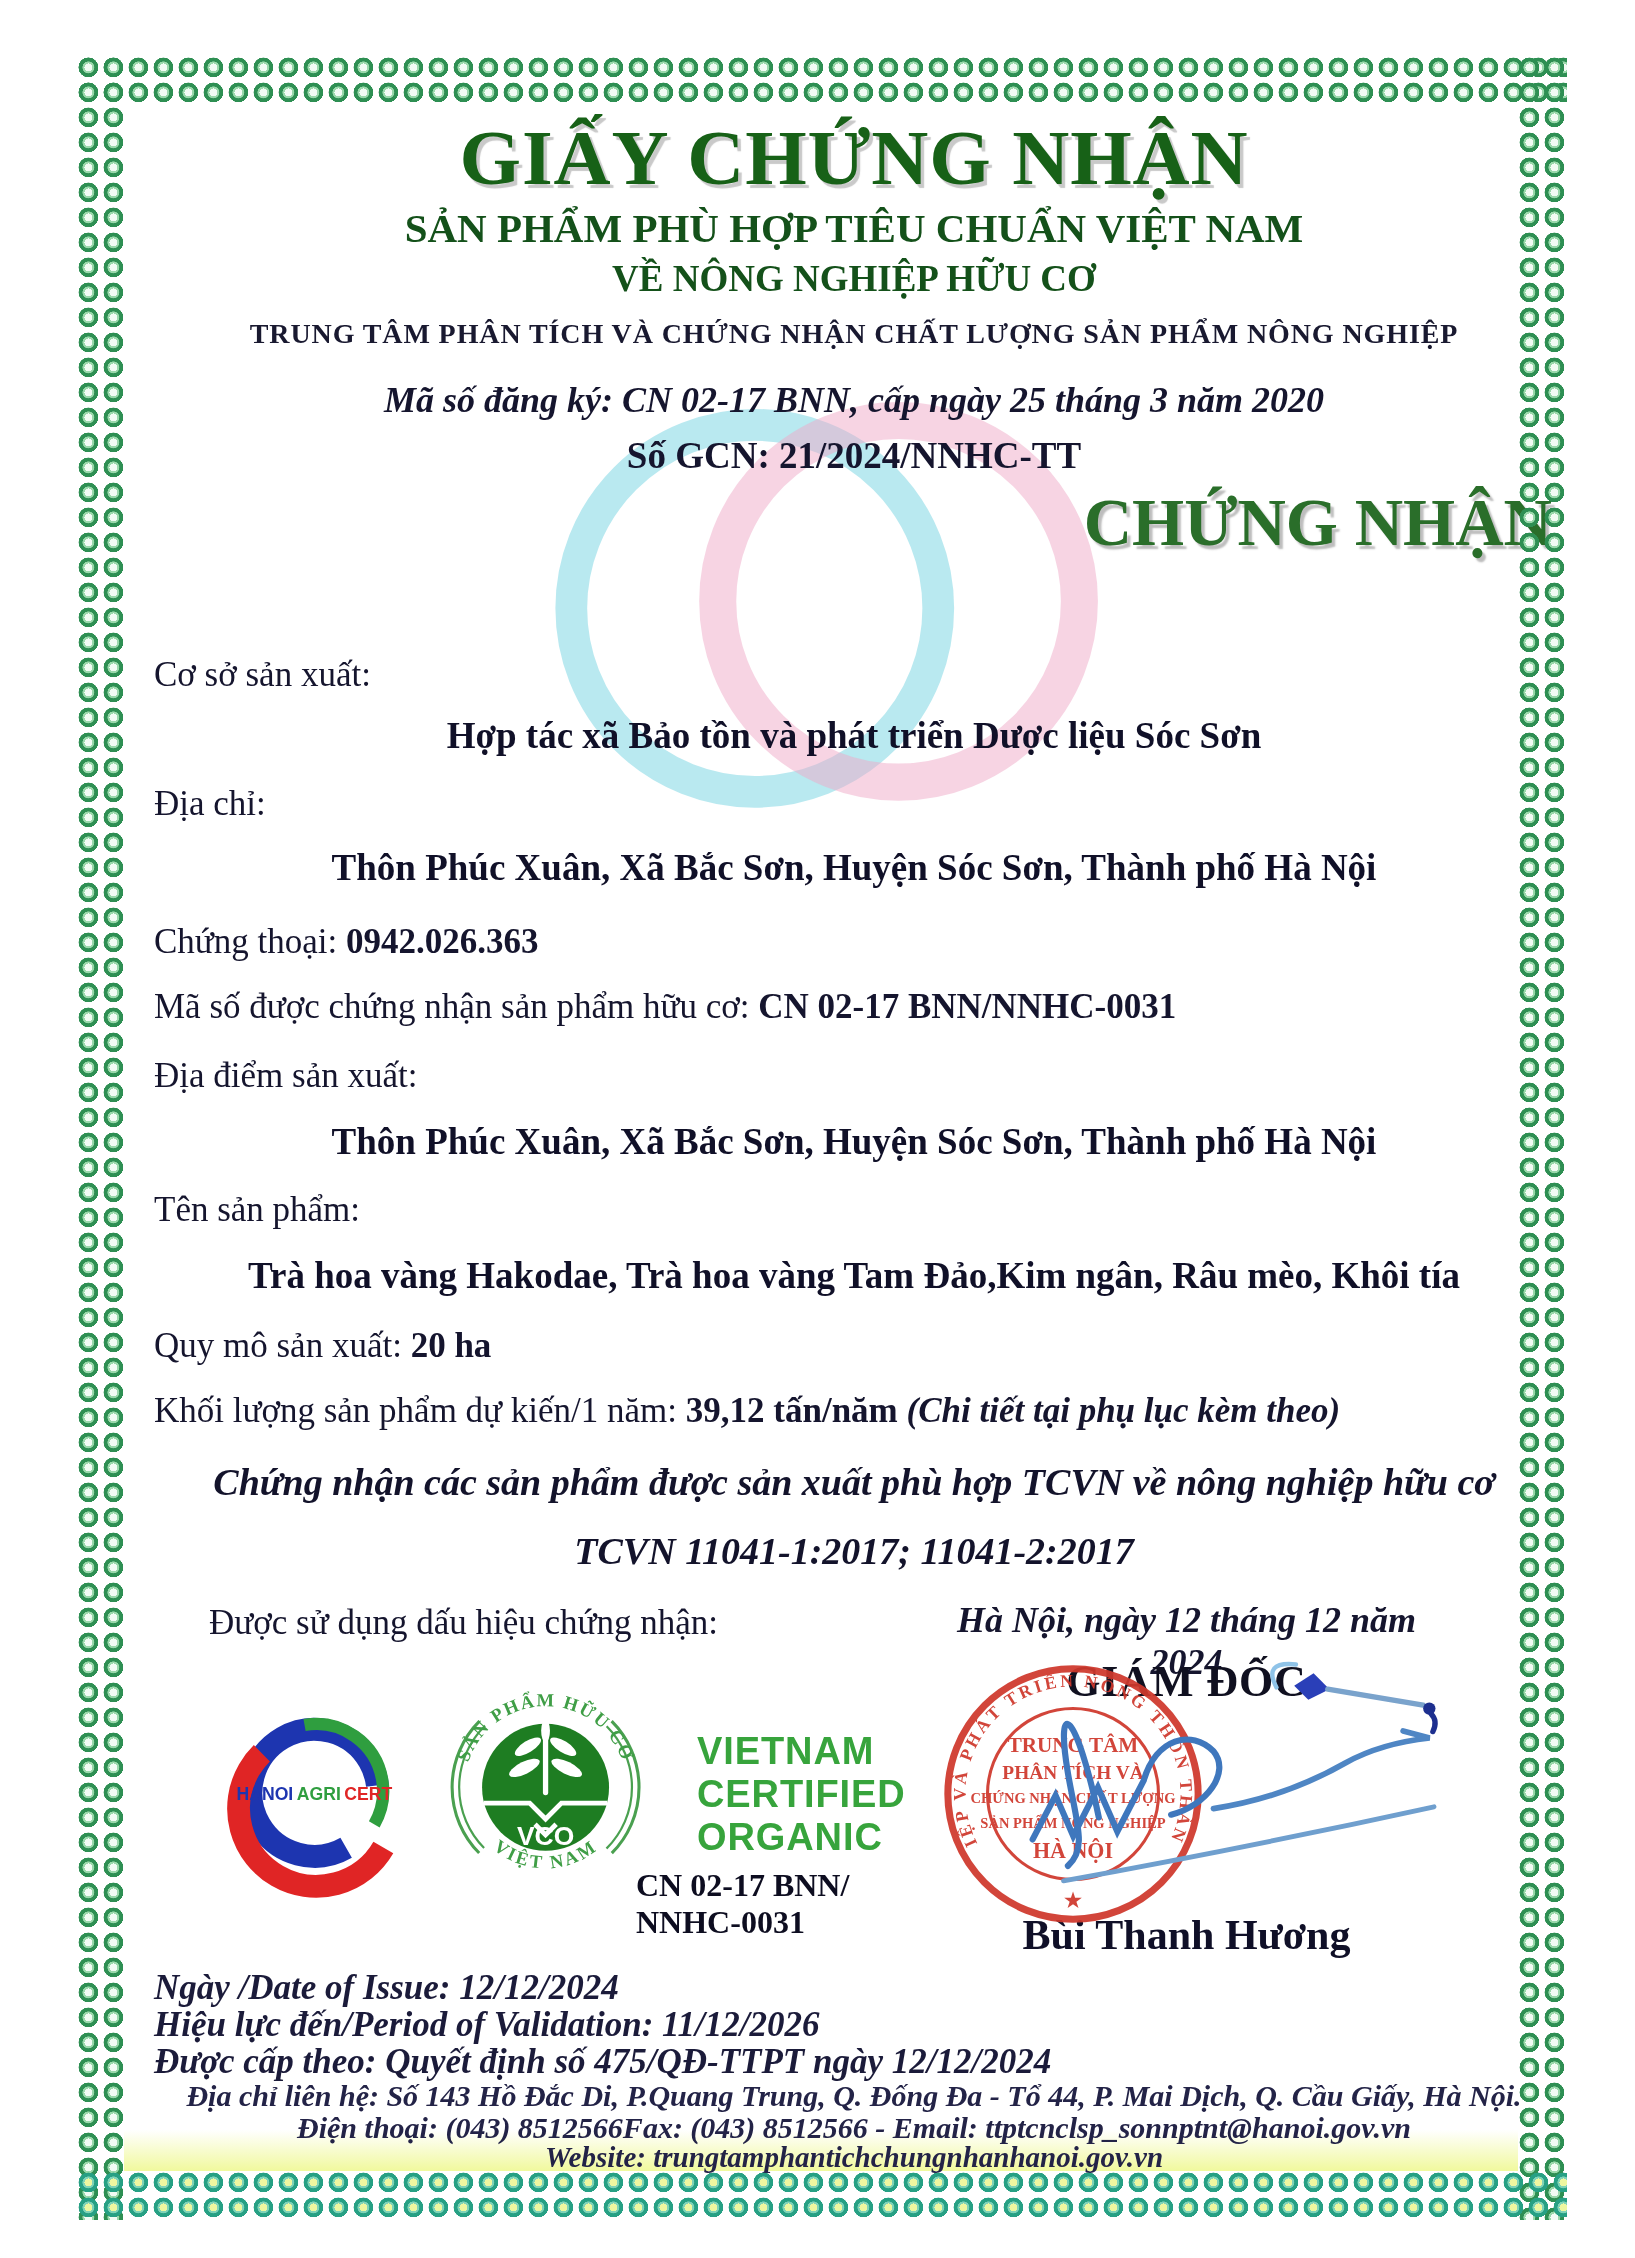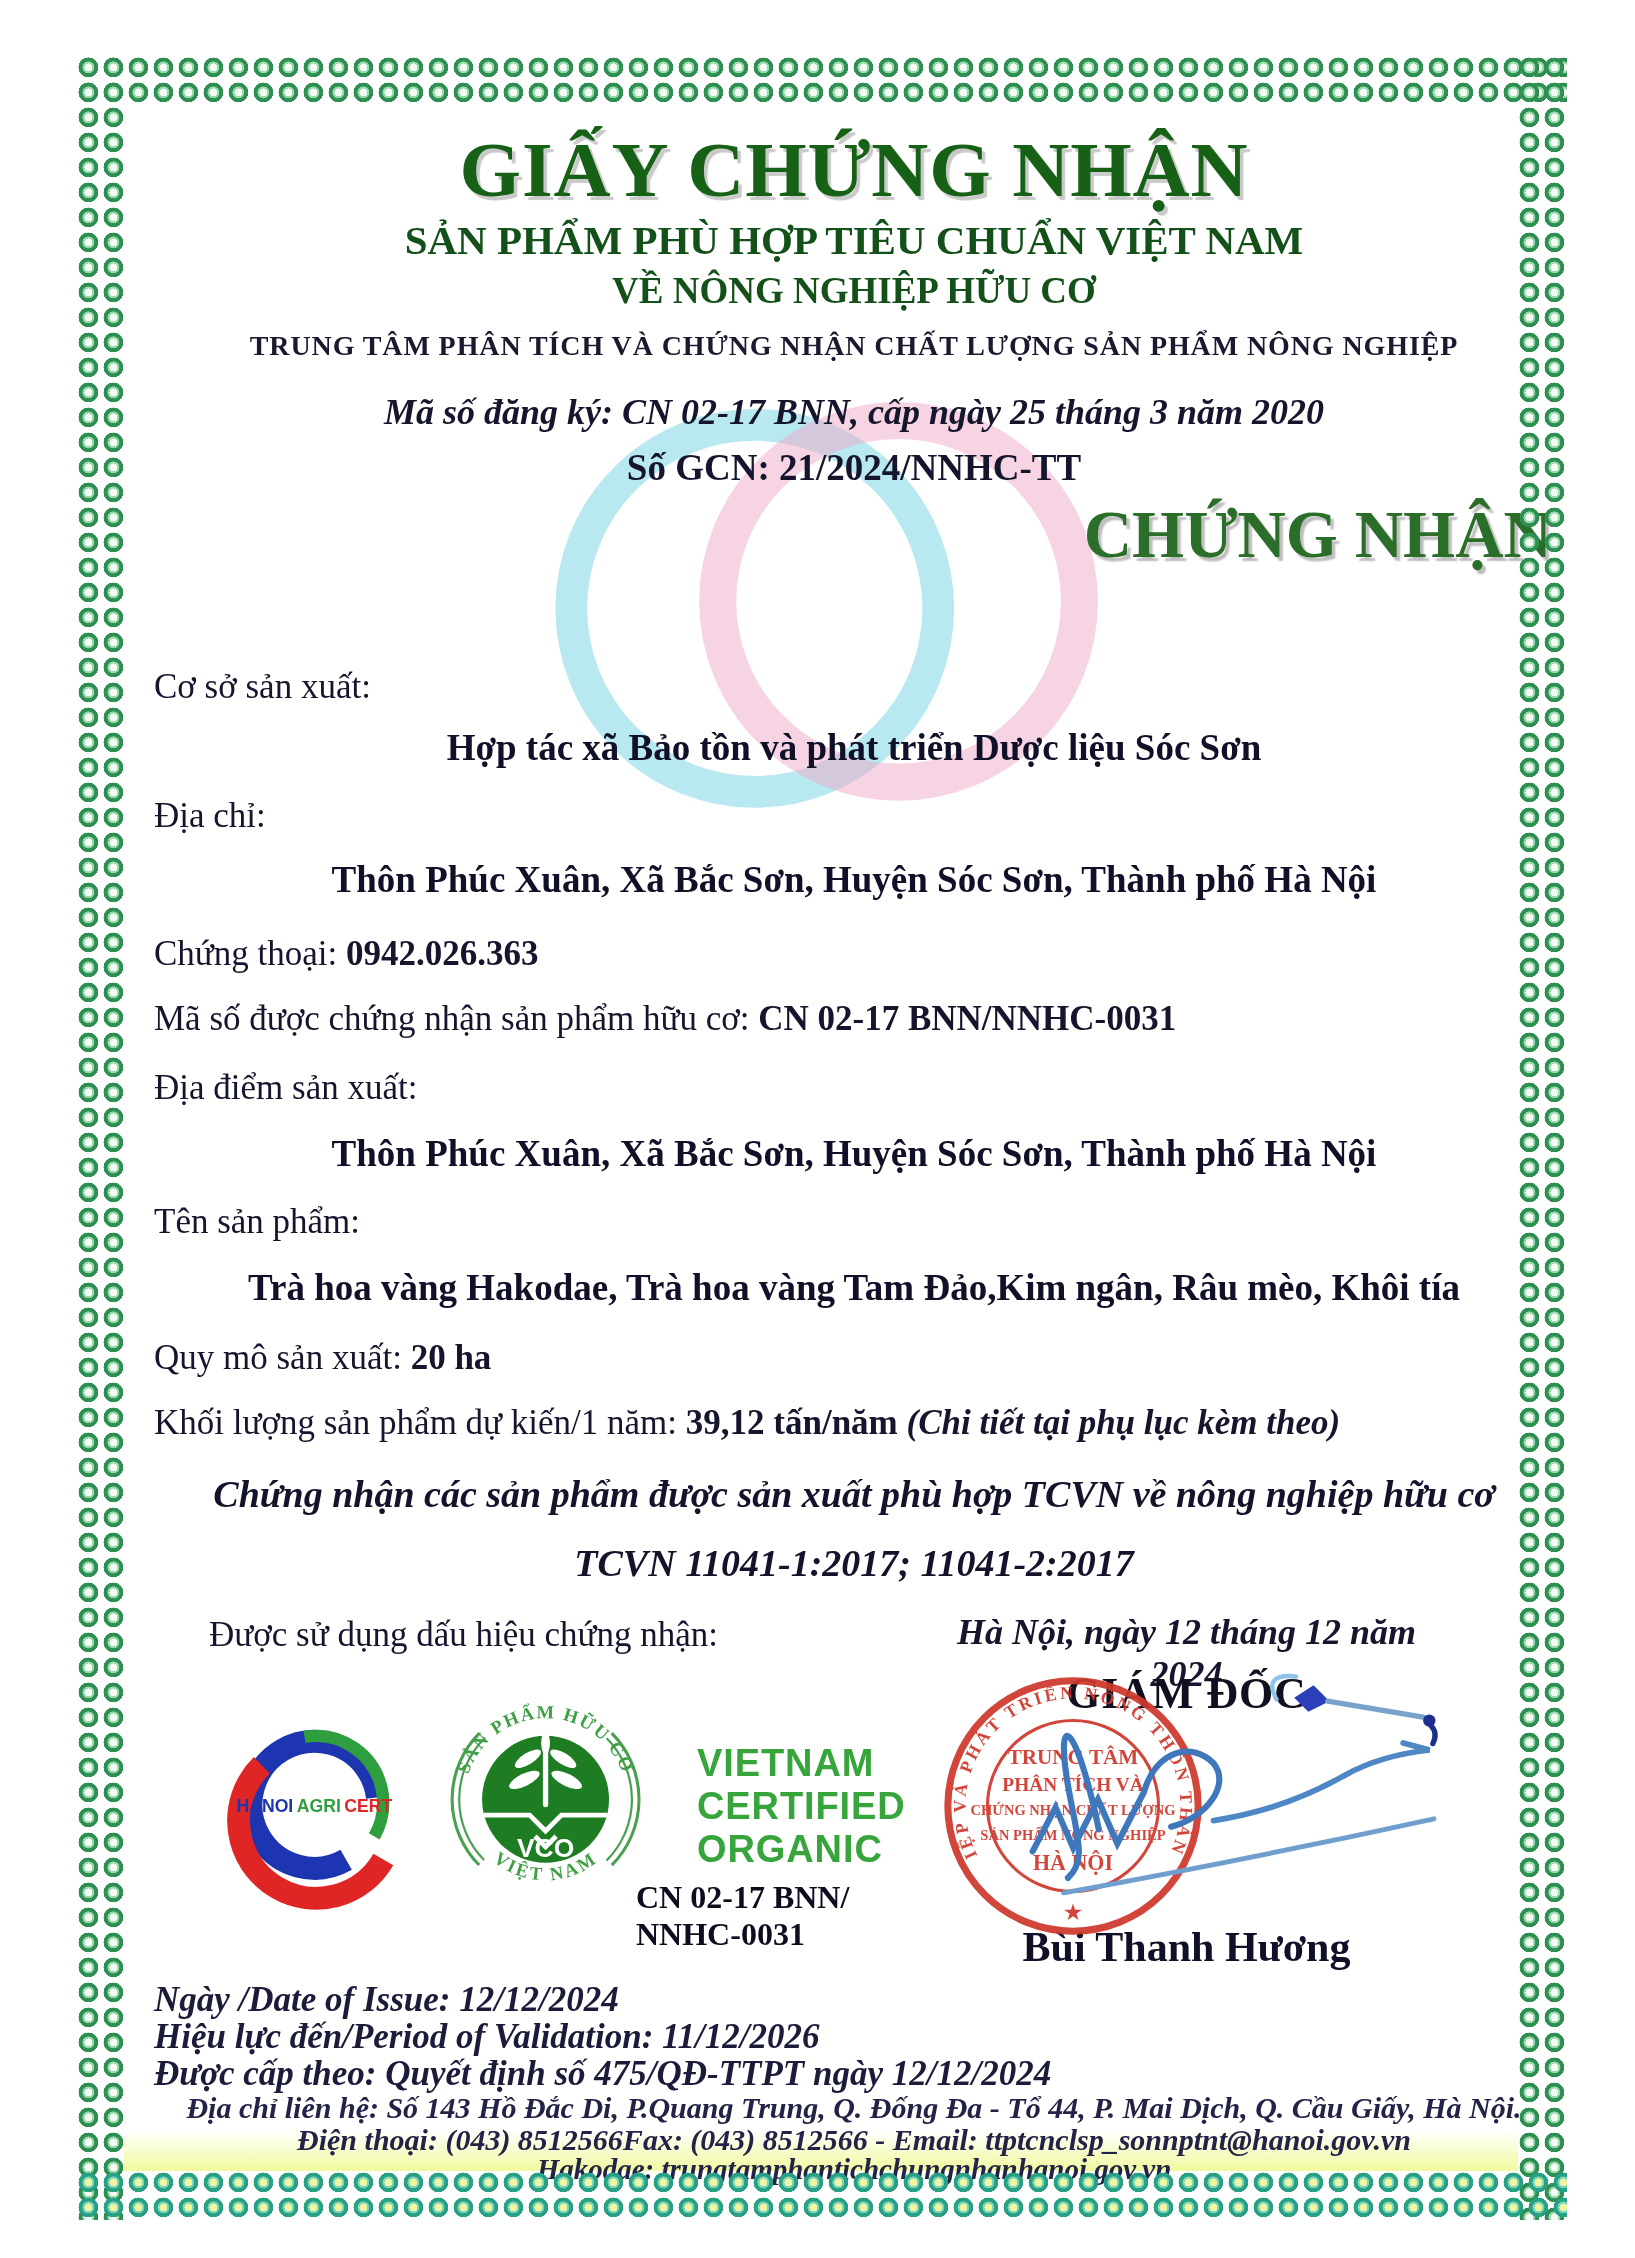--- a/index.html
+++ b/index.html
@@ -17,21 +17,21 @@
     background-image:
       radial-gradient(circle at 12.4px 12.4px, #eef7a0 0 4px, #7fd3b8 4px 5.7px, rgba(0,0,0,0) 6.2px),
       radial-gradient(circle at 12.4px 12.4px, #27a084 0 9.7px, rgba(0,0,0,0) 10px);}
   .border-left{left:76px;top:55px;width:49px;height:2165px;}
   .border-right{left:1517px;top:55px;width:49px;height:2165px;}
   .bottom-glow{left:124px;top:2130px;width:1394px;height:41px;z-index:1;
     background:linear-gradient(to bottom, rgba(255,255,255,0), rgba(238,248,140,.85));}
   
   .watermark{left:521px;top:379px;z-index:1;}
   
-  .content{position:absolute;left:124px;top:16px;width:1396px;height:1616px;z-index:2;}
+  .content{position:absolute;left:124px;top:4px;width:1396px;height:1616px;z-index:2;}
   .line{position:absolute;width:100%;line-height:1.15;}
   .center{left:32px;right:0;text-align:center;}
   .label{padding-left:30px;font-size:35px;}
   .b{font-weight:bold;}
   .title{top:109px;font-size:79px;font-weight:bold;color:#176117;letter-spacing:0.9px;
          text-shadow:3.5px 3.5px 0.9px rgba(100,100,100,.35);}
   .sub1{top:201px;font-size:41px;font-weight:bold;color:#14511a;}
   .sub2{top:254px;font-size:37px;font-weight:bold;color:#14511a;}
   .issuer{top:314px;font-size:28px;font-weight:bold;color:#191930;letter-spacing:0.9px;}
   .regline{top:376px;font-size:36px;font-weight:bold;font-style:italic;}
@@ -175,17 +175,17 @@
       <path d="M20,185 l26,-50 20,46 28,-55 22,50 30,-58 C160,70 200,60 225,85 c20,24 -8,62 -48,72" fill="none" stroke="#3f77bd" stroke-width="7" stroke-linecap="round"></path>
       <path d="M225,150 q80,-12 150,-52 q40,-22 95,-28 l-30,-8" fill="none" stroke="#4f86c4" stroke-width="6.5" stroke-linecap="round"></path>
       <path d="M55,232 Q260,195 475,148" fill="none" stroke="#6f9fce" stroke-width="5.5" stroke-linecap="round"></path>
     </svg>
 
     <div class="line f1">Ngày /Date of Issue: 12/12/2024</div>
     <div class="line f2">Hiệu lực đến/Period of Validation: 11/12/2026</div>
     <div class="line f3">Được cấp theo: Quyết định số 475/QĐ-TTPT ngày 12/12/2024</div>
     <div class="line center fc1">Địa chỉ liên hệ: Số 143 Hồ Đắc Di, P.Quang Trung, Q. Đống Đa - Tổ 44, P. Mai Dịch, Q. Cầu Giấy, Hà Nội.</div>
     <div class="line center fc2">Điện thoại: (043) 8512566Fax: (043) 8512566 - Email: ttptcnclsp_sonnptnt@hanoi.gov.vn</div>
-    <div class="line center fc3">Hakodae: trungtamphantichchungnhanhanoi.gov.vn</div>
+    <div class="line center fc3">Website: trungtamphantichchungnhanhanoi.gov.vn</div>
 
   </div>
 </div>
 
 
 </body></html>

